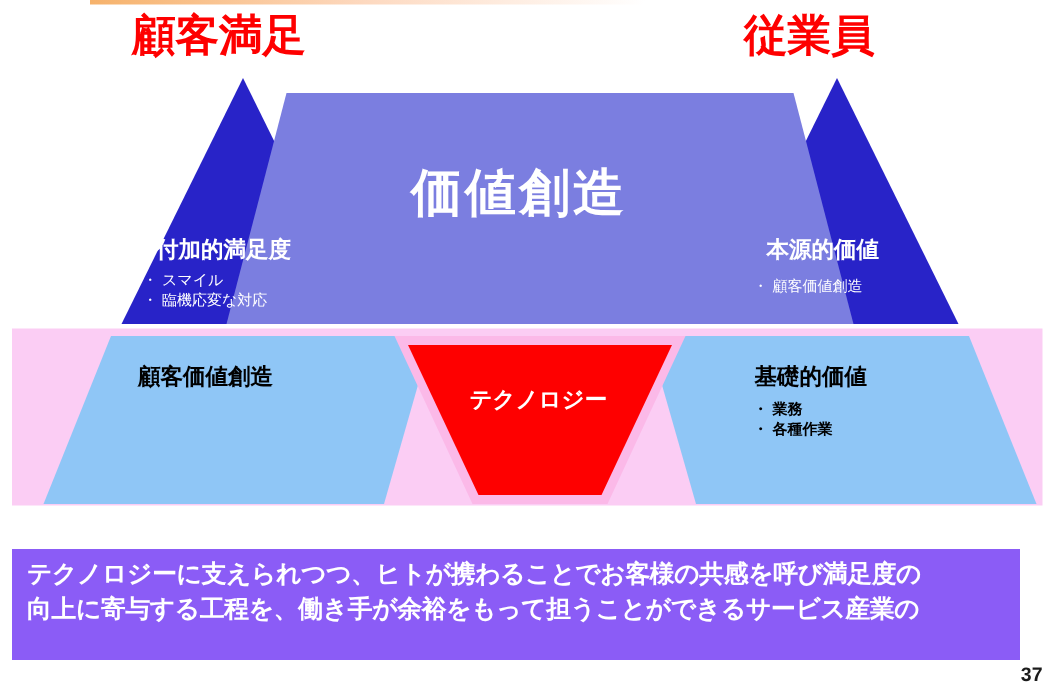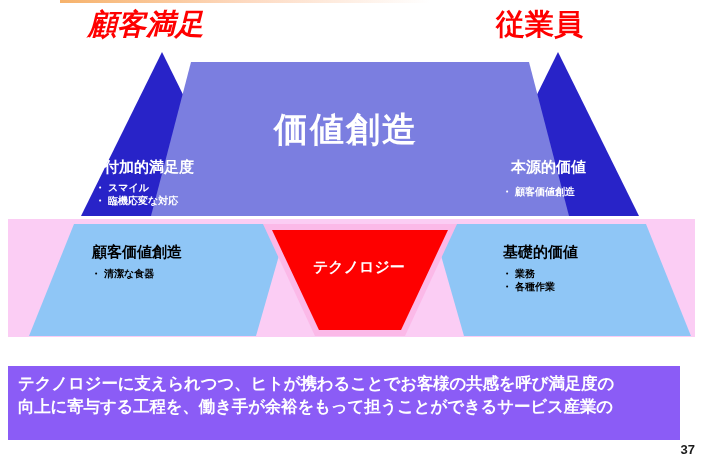--- a/index.html
+++ b/index.html
@@ -28,21 +28,21 @@
   
   .col-head {
     position: absolute;
     color: #fe0000;
     font-size: 29px;
     font-weight: 700;
     letter-spacing: 0px;
     line-height: 1;
     white-space: nowrap;
   }
-  #head-left  { left: 88px;  top: 10px; font-style: italic; }
+  #head-left  { left: 88px;  top: 10px; }
   #head-right { left: 496px; top: 10px; text-align: center; }
 
   
   .pink-band {
     position: absolute;
     left: 8px;
     top: 219px;
     width: 687px;
     height: 118px;
     background: #fbcdf4;
@@ -75,21 +75,21 @@
     font-weight: 700;
   }
   .title-light-head {
     color: #000000;
     font-size: 15px;
     font-weight: 700;
   }
   .bul-dark {
     color: #ffffff;
     font-size: 10px;
-    font-weight: 700;
+    font-weight: 400;
   }
   .bul-light {
     color: #000000;
     font-size: 10px;
     font-weight: 700;
   }
   .bul-row { display: block; }
   .bul-row .dot { display: inline-block; width: 13px; }
   .title-red-tech {
     color: #ffffff;
@@ -172,21 +172,20 @@
   <span class="bul-row"><span class="dot">・</span><span>臨機応変な対応</span></span>
 </div>
 
 <div class="lbl title-dark-head" id="t-intrinsic">本源的価値</div>
 <div class="lbl bul-dark" id="b-intrinsic">
   <span class="bul-row"><span class="dot">・</span><span>顧客価値創造</span></span>
 </div>
 
 <div class="lbl title-light-head" id="t-basic-sat">顧客価値創造</div>
 <div class="lbl bul-light" id="b-basic-sat">
-  <span class="bul-row"><span class="dot">・</span><span>清潔な食器</span></span>
 </div>
 
 <div class="lbl title-light-head" id="t-basic-val">基礎的価値</div>
 <div class="lbl bul-light" id="b-basic-val">
   <span class="bul-row"><span class="dot">・</span><span>業務</span></span>
   <span class="bul-row"><span class="dot">・</span><span>各種作業</span></span>
 </div>
 
 <div class="lbl title-red-tech" id="t-tech">テクノロジー</div>
 

